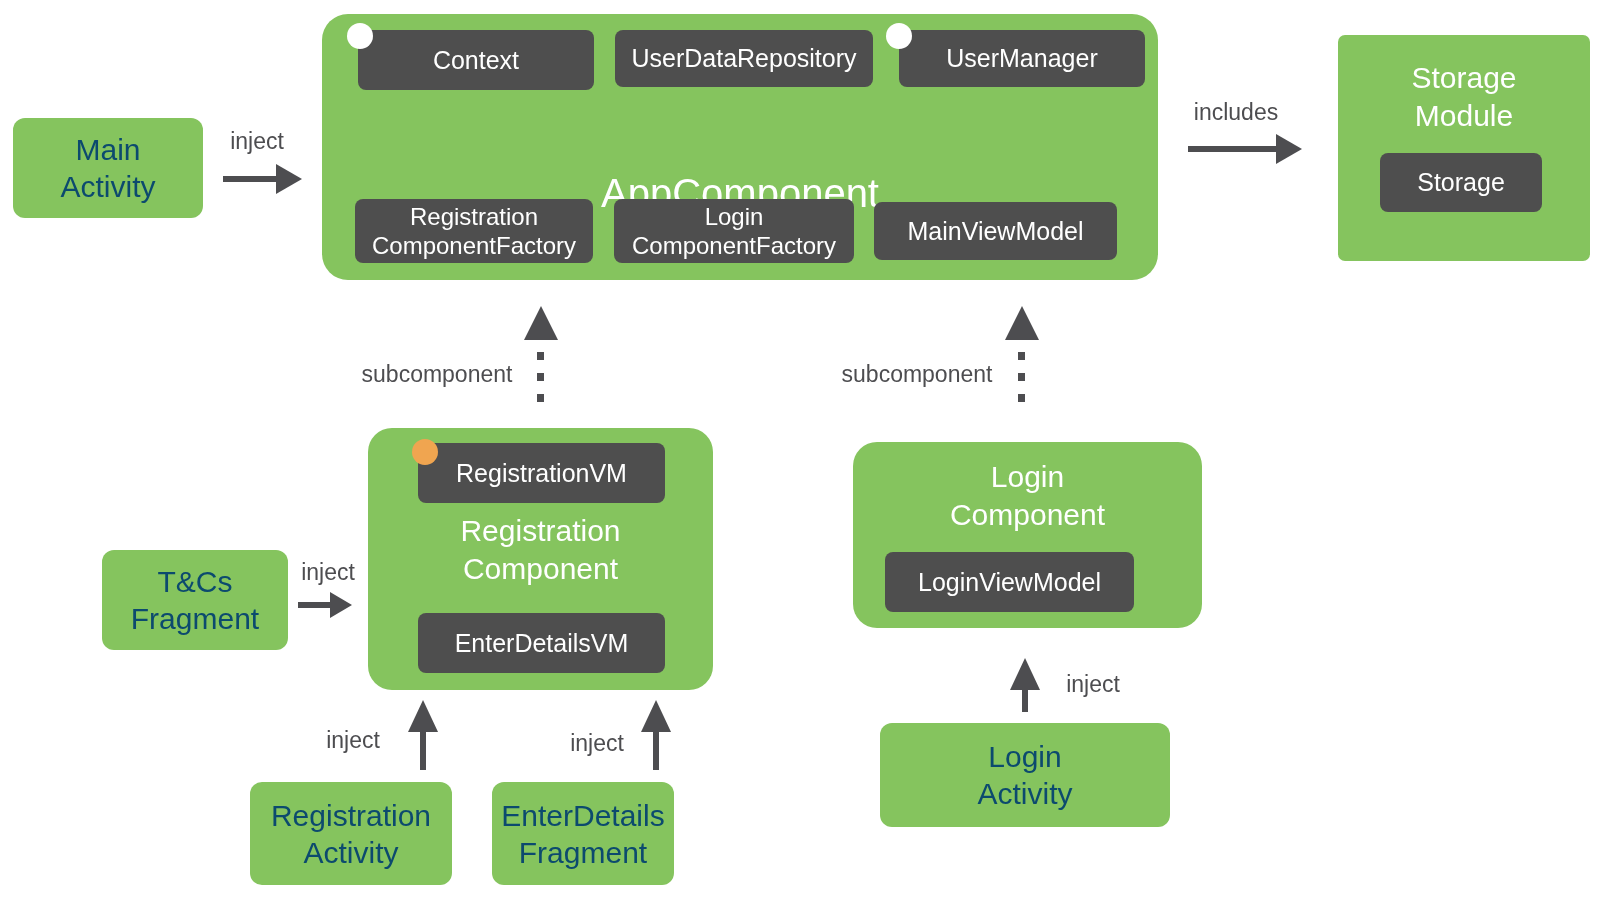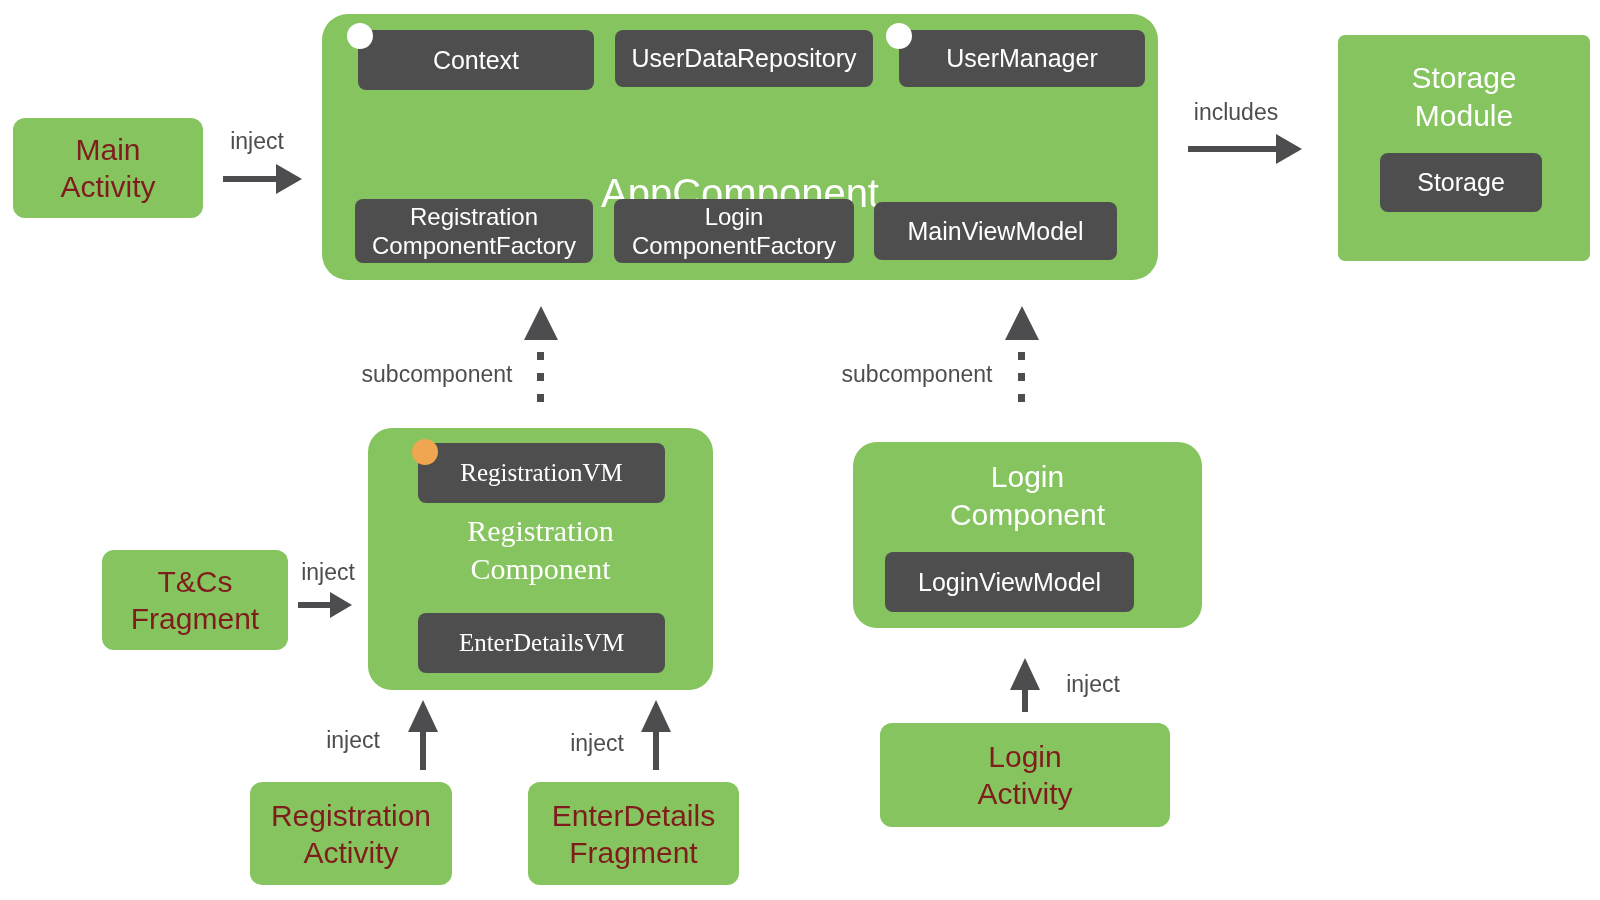--- a/index.html
+++ b/index.html
@@ -8,21 +8,21 @@
     --arrow:#4D4D50;
     --orange:#F0A550;
     --white:#FFFFFF;
   }
   *{margin:0;padding:0;box-sizing:border-box;}
   html,body{background:#FFFFFF;}
   body{font-family:"Liberation Sans","DejaVu Sans",sans-serif;}
   .canvas{position:relative;width:1600px;height:900px;background:#FFFFFF;overflow:hidden;}
 
   .comp{position:absolute;background:var(--green);border-radius:26px;}
-  .greenbox{position:absolute;background:var(--green);border-radius:12px;display:flex;align-items:center;justify-content:center;text-align:center;color:#7f1d1d;font-size:30px;line-height:37px;}
+  .greenbox{position:absolute;background:var(--green);border-radius:12px;display:flex;align-items:center;justify-content:center;text-align:center;color:#0c4a6e;font-size:30px;line-height:37px;}
   .darkbox{position:absolute;background:var(--dark);border-radius:8px;display:flex;align-items:center;justify-content:center;text-align:center;color:#FFFFFF;font-size:25px;}
   .darkbox.two{font-size:24px;line-height:29px;}
   .lbl{white-space:pre-line;}
   .comp-title{position:absolute;left:0;width:100%;text-align:center;color:#FFFFFF;font-size:30px;line-height:38px;white-space:pre-line;}
   .comp-title.xl{font-size:40px;line-height:48px;}
   .dot{position:absolute;width:26px;height:26px;border-radius:50%;z-index:3;}
   .dot.white{background:var(--white);}
   .dot.orange{background:var(--orange);}
 
   .edge{position:absolute;left:0;top:0;width:100%;height:100%;pointer-events:none;}
@@ -99,21 +99,21 @@
     <div class="head-up big" style="left:524px;top:306px;"></div>
     <div class="dashes-v" style="left:537px;top:352px;height:57px;"></div>
   </div>
 
   <div class="edge">
     <div class="edge-label" style="left:837px;top:361px;width:160px;">subcomponent</div>
     <div class="head-up big" style="left:1005px;top:306px;"></div>
     <div class="dashes-v" style="left:1018px;top:352px;height:57px;"></div>
   </div>
 
-  <div class="comp" style="left:368px;top:428px;width:345px;height:262px;border-radius:24px;font-family:Liberation Serif, serif;">
+  <div class="comp" style="left:368px;top:428px;width:345px;height:262px;border-radius:24px;">
     <div class="darkbox" style="left:50px;top:15px;width:247px;height:60px;">
       <span class="lbl">RegistrationVM</span>
     </div>
     <div class="dot orange" style="left:44px;top:11px;"></div>
     <div class="comp-title" style="top:84px;">Registration
 Component</div>
     <div class="darkbox" style="left:50px;top:185px;width:247px;height:60px;">
       <span class="lbl">EnterDetailsVM</span>
     </div>
   </div>
@@ -153,21 +153,21 @@
     <div class="edge-label" style="left:1053px;top:671px;width:80px;">inject</div>
     <div class="head-up" style="left:1010px;top:658px;"></div>
     <div class="shaft-v" style="left:1022px;top:690px;height:22px;"></div>
   </div>
 
   <div class="greenbox" style="left:250px;top:782px;width:202px;height:103px;">
     <span class="lbl">Registration
 Activity</span>
   </div>
 
-  <div class="greenbox" style="left:492px;top:782px;width:211px;height:103px;margin-left:36px;">
+  <div class="greenbox" style="left:492px;top:782px;width:182px;height:103px;">
     <span class="lbl">EnterDetails
 Fragment</span>
   </div>
 
   <div class="greenbox" style="left:880px;top:723px;width:290px;height:104px;">
     <span class="lbl">Login
 Activity</span>
   </div>
 
 </div>

